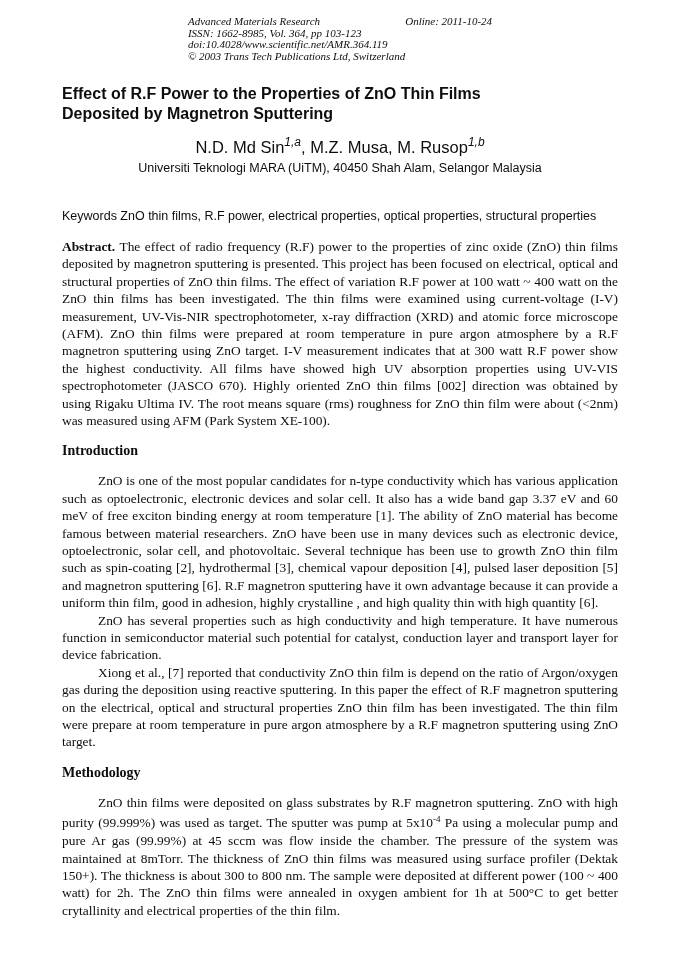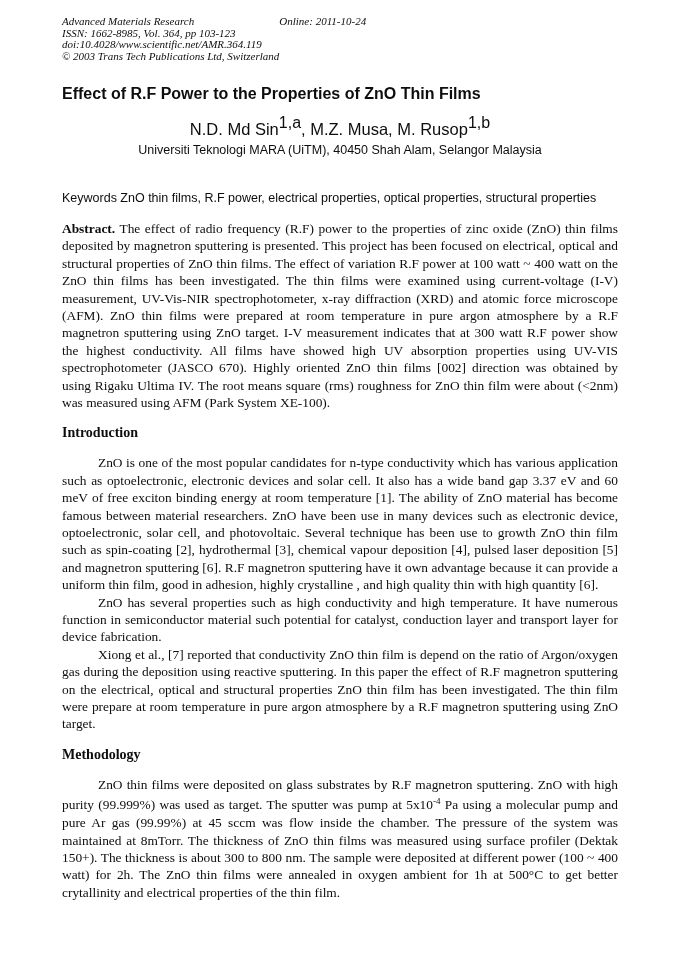--- a/index.html
+++ b/index.html
@@ -6,41 +6,41 @@
   body {
     width: 678px; height: 959px;
     font-family: "Liberation Serif", serif;
     color: #0d0d0d;
     overflow: hidden;
   }
   .page { padding: 16px 60px 0 62px; box-sizing: border-box; width: 678px; }
 
   
   .pdf-header {
-    display: flex; justify-content: flex-start; align-items: flex-start;
+    display: flex; justify-content: center; align-items: flex-start;
     font-family: "Liberation Serif", serif;
     font-style: italic;
     font-size: 11px; line-height: 11.6px;
   }
   .header-left div { white-space: nowrap; }
   .header-right { white-space: nowrap; }
 
   
   .title {
     margin: 22px 0 0 0;
     font-family: "Liberation Sans", sans-serif;
     font-size: 16px; line-height: 20px; font-weight: bold;
   }
   .authors {
     margin-top: 8px;
     text-align: center;
     font-family: "Liberation Sans", sans-serif;
     font-size: 16.5px; line-height: 21px; font-weight: normal;
   }
-  .authors sup, .emails sup { font-size: 16px; }
+  .authors sup, .emails sup { font-size: 12px; font-style: italic; }
   .affil, .emails {
     text-align: center;
     font-family: "Liberation Sans", sans-serif;
     font-size: 12.5px; line-height: 20px;
   }
   .affil-1 { margin-top: 9px; }
 
   
   .keywords {
     margin-top: 30px;
@@ -75,21 +75,21 @@
   <header class="pdf-header">
     <div class="header-left">
       <div>Advanced Materials Research</div>
       <div>ISSN: 1662-8985, Vol. 364, pp 103-123</div>
       <div>doi:10.4028/www.scientific.net/AMR.364.119</div>
       <div>© 2003 Trans Tech Publications Ltd, Switzerland</div>
     </div>
     <div class="header-right">Online: 2011-10-24</div>
   </header>
 
-  <h1 class="title"><span>Effect of R.F Power to the Properties of ZnO Thin Films</span><br></h1>
+  <h1 class="title"><span>Effect of R.F Power to the Properties of ZnO Thin Films</span><br><span>Deposited by Magnetron Sputtering</span></h1>
 
   <div class="authors"><span>N.D. Md Sin</span><sup>1,a</sup><span>, M.Z. Musa, M. Rusop</span><sup>1,b</sup></div>
 
   <div class="affil">Universiti Teknologi MARA (UiTM), 40450 Shah Alam, Selangor Malaysia</div>
 
 
   <div class="keywords"><span class="kw-label">Keywords</span><span> ZnO thin films, R.F power, electrical properties, optical properties, structural properties</span></div>
 
   <div class="body-text">
 

